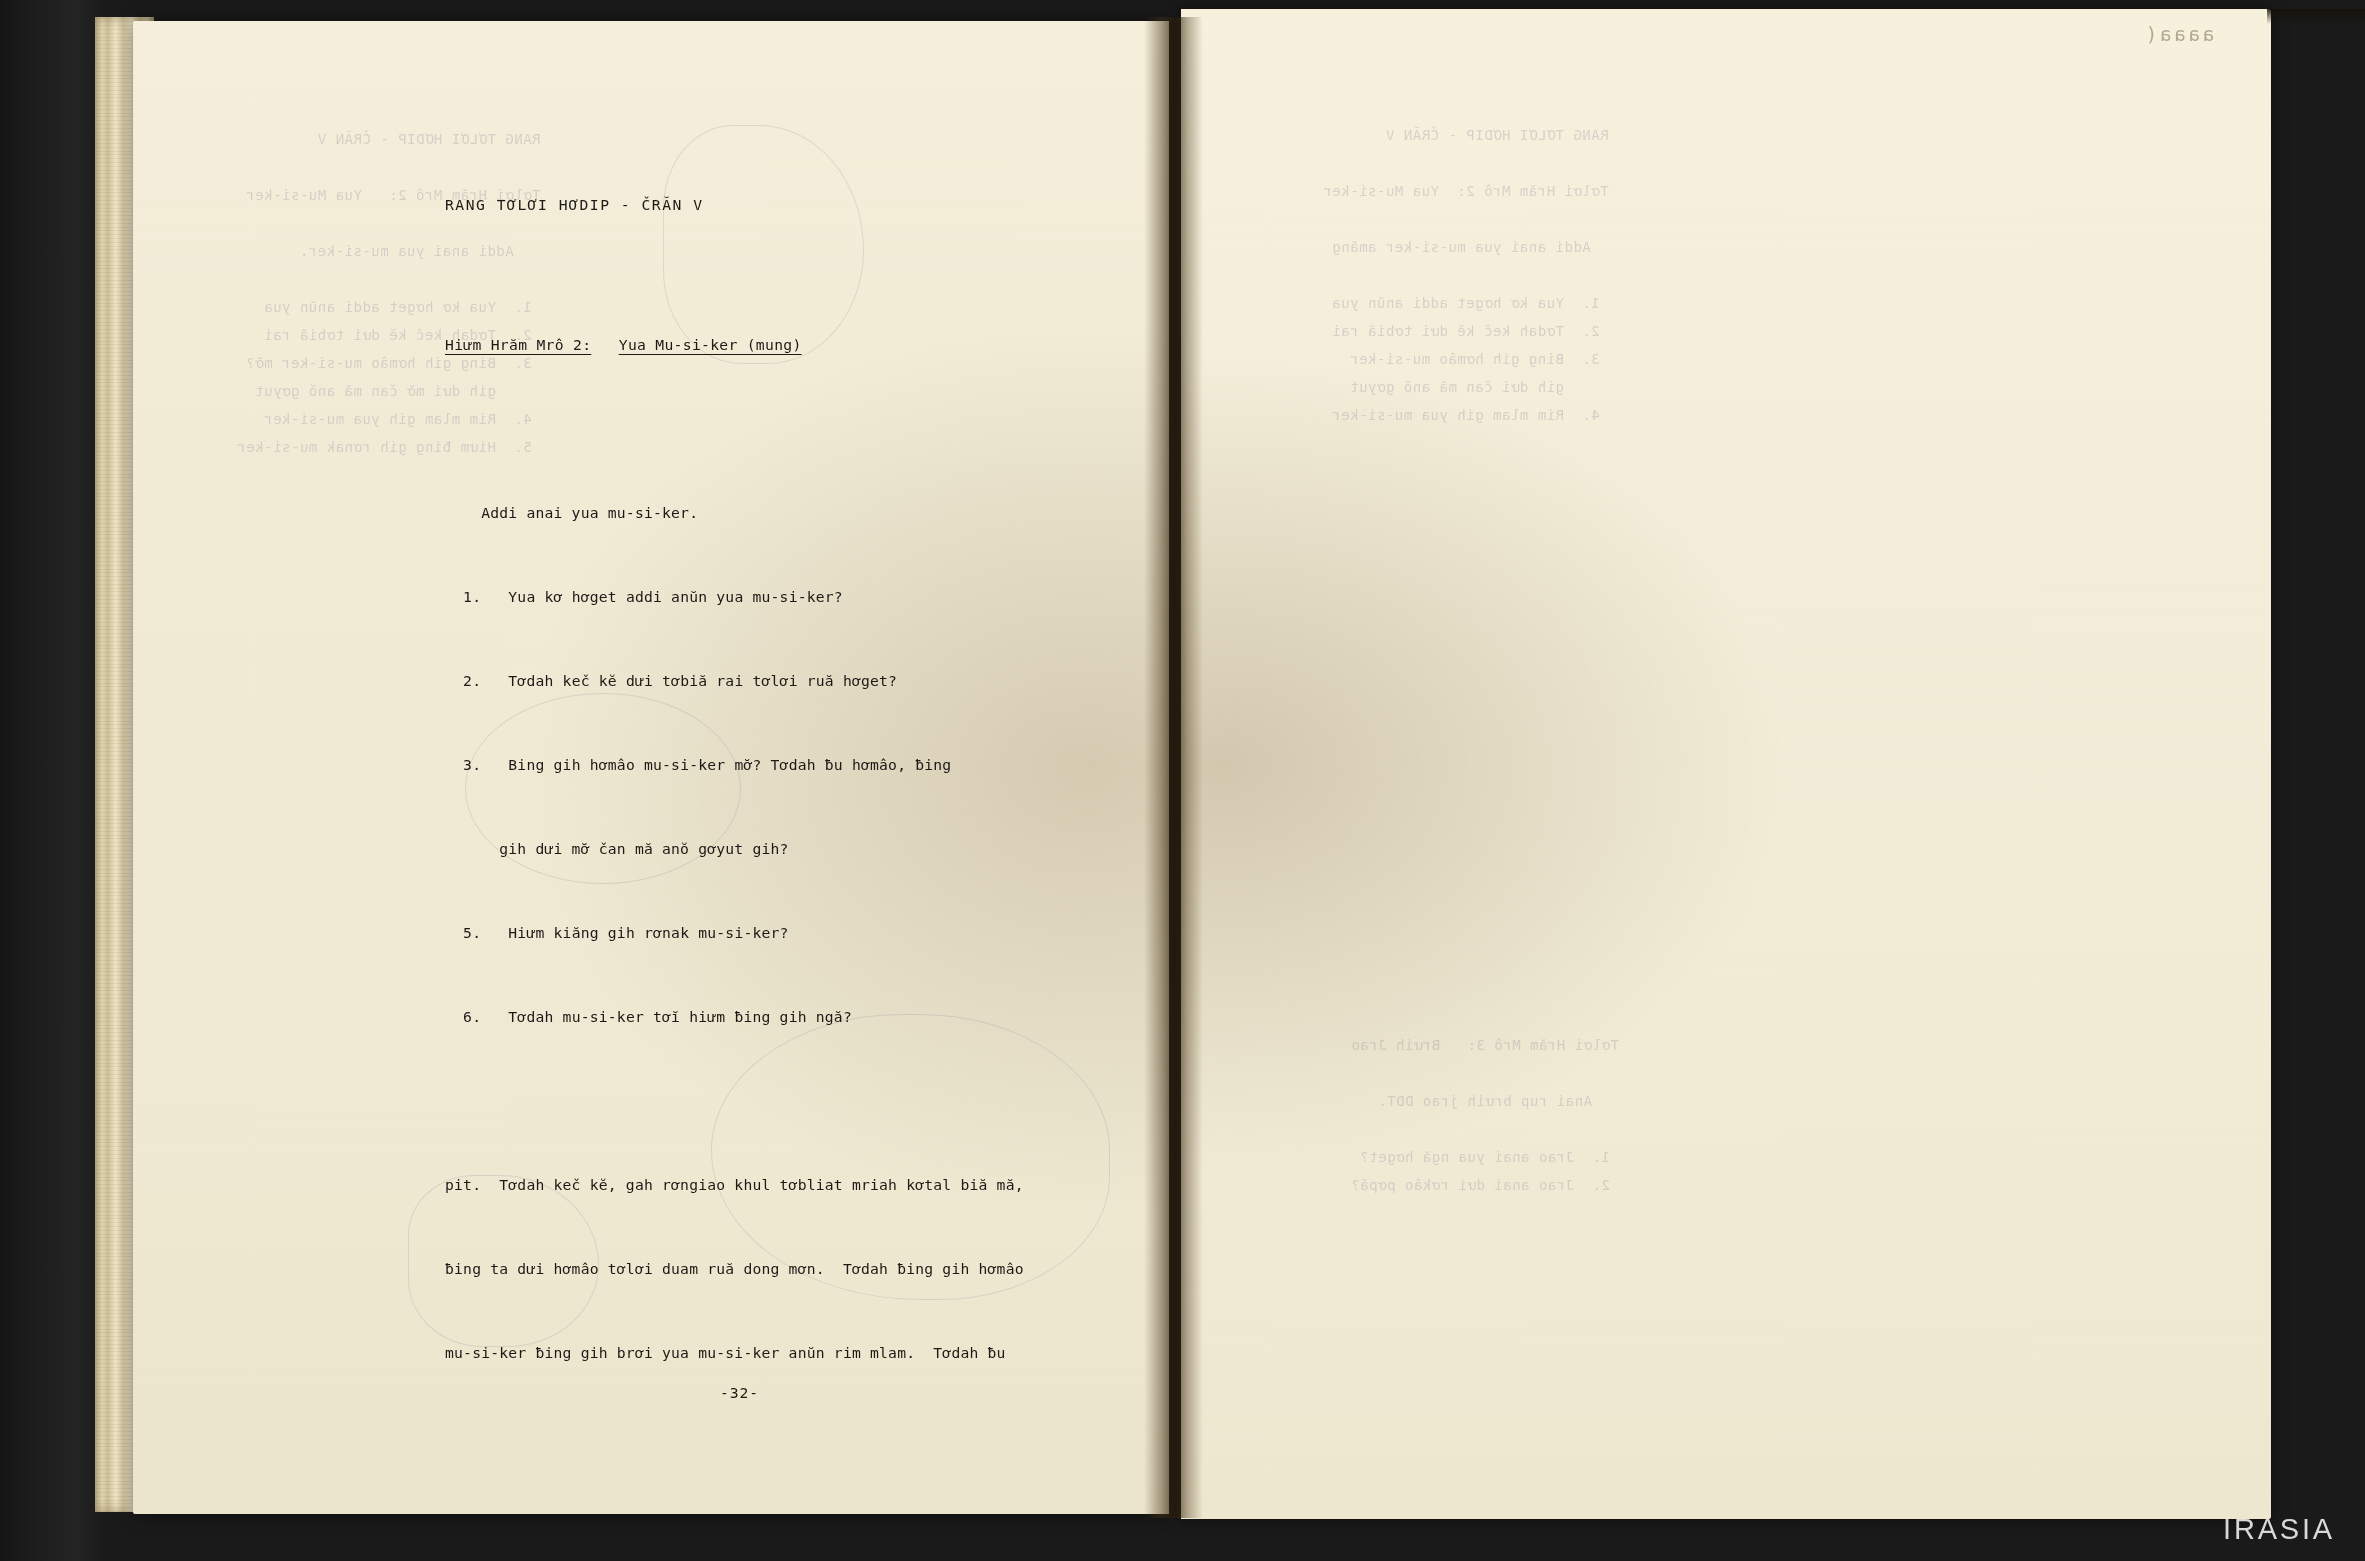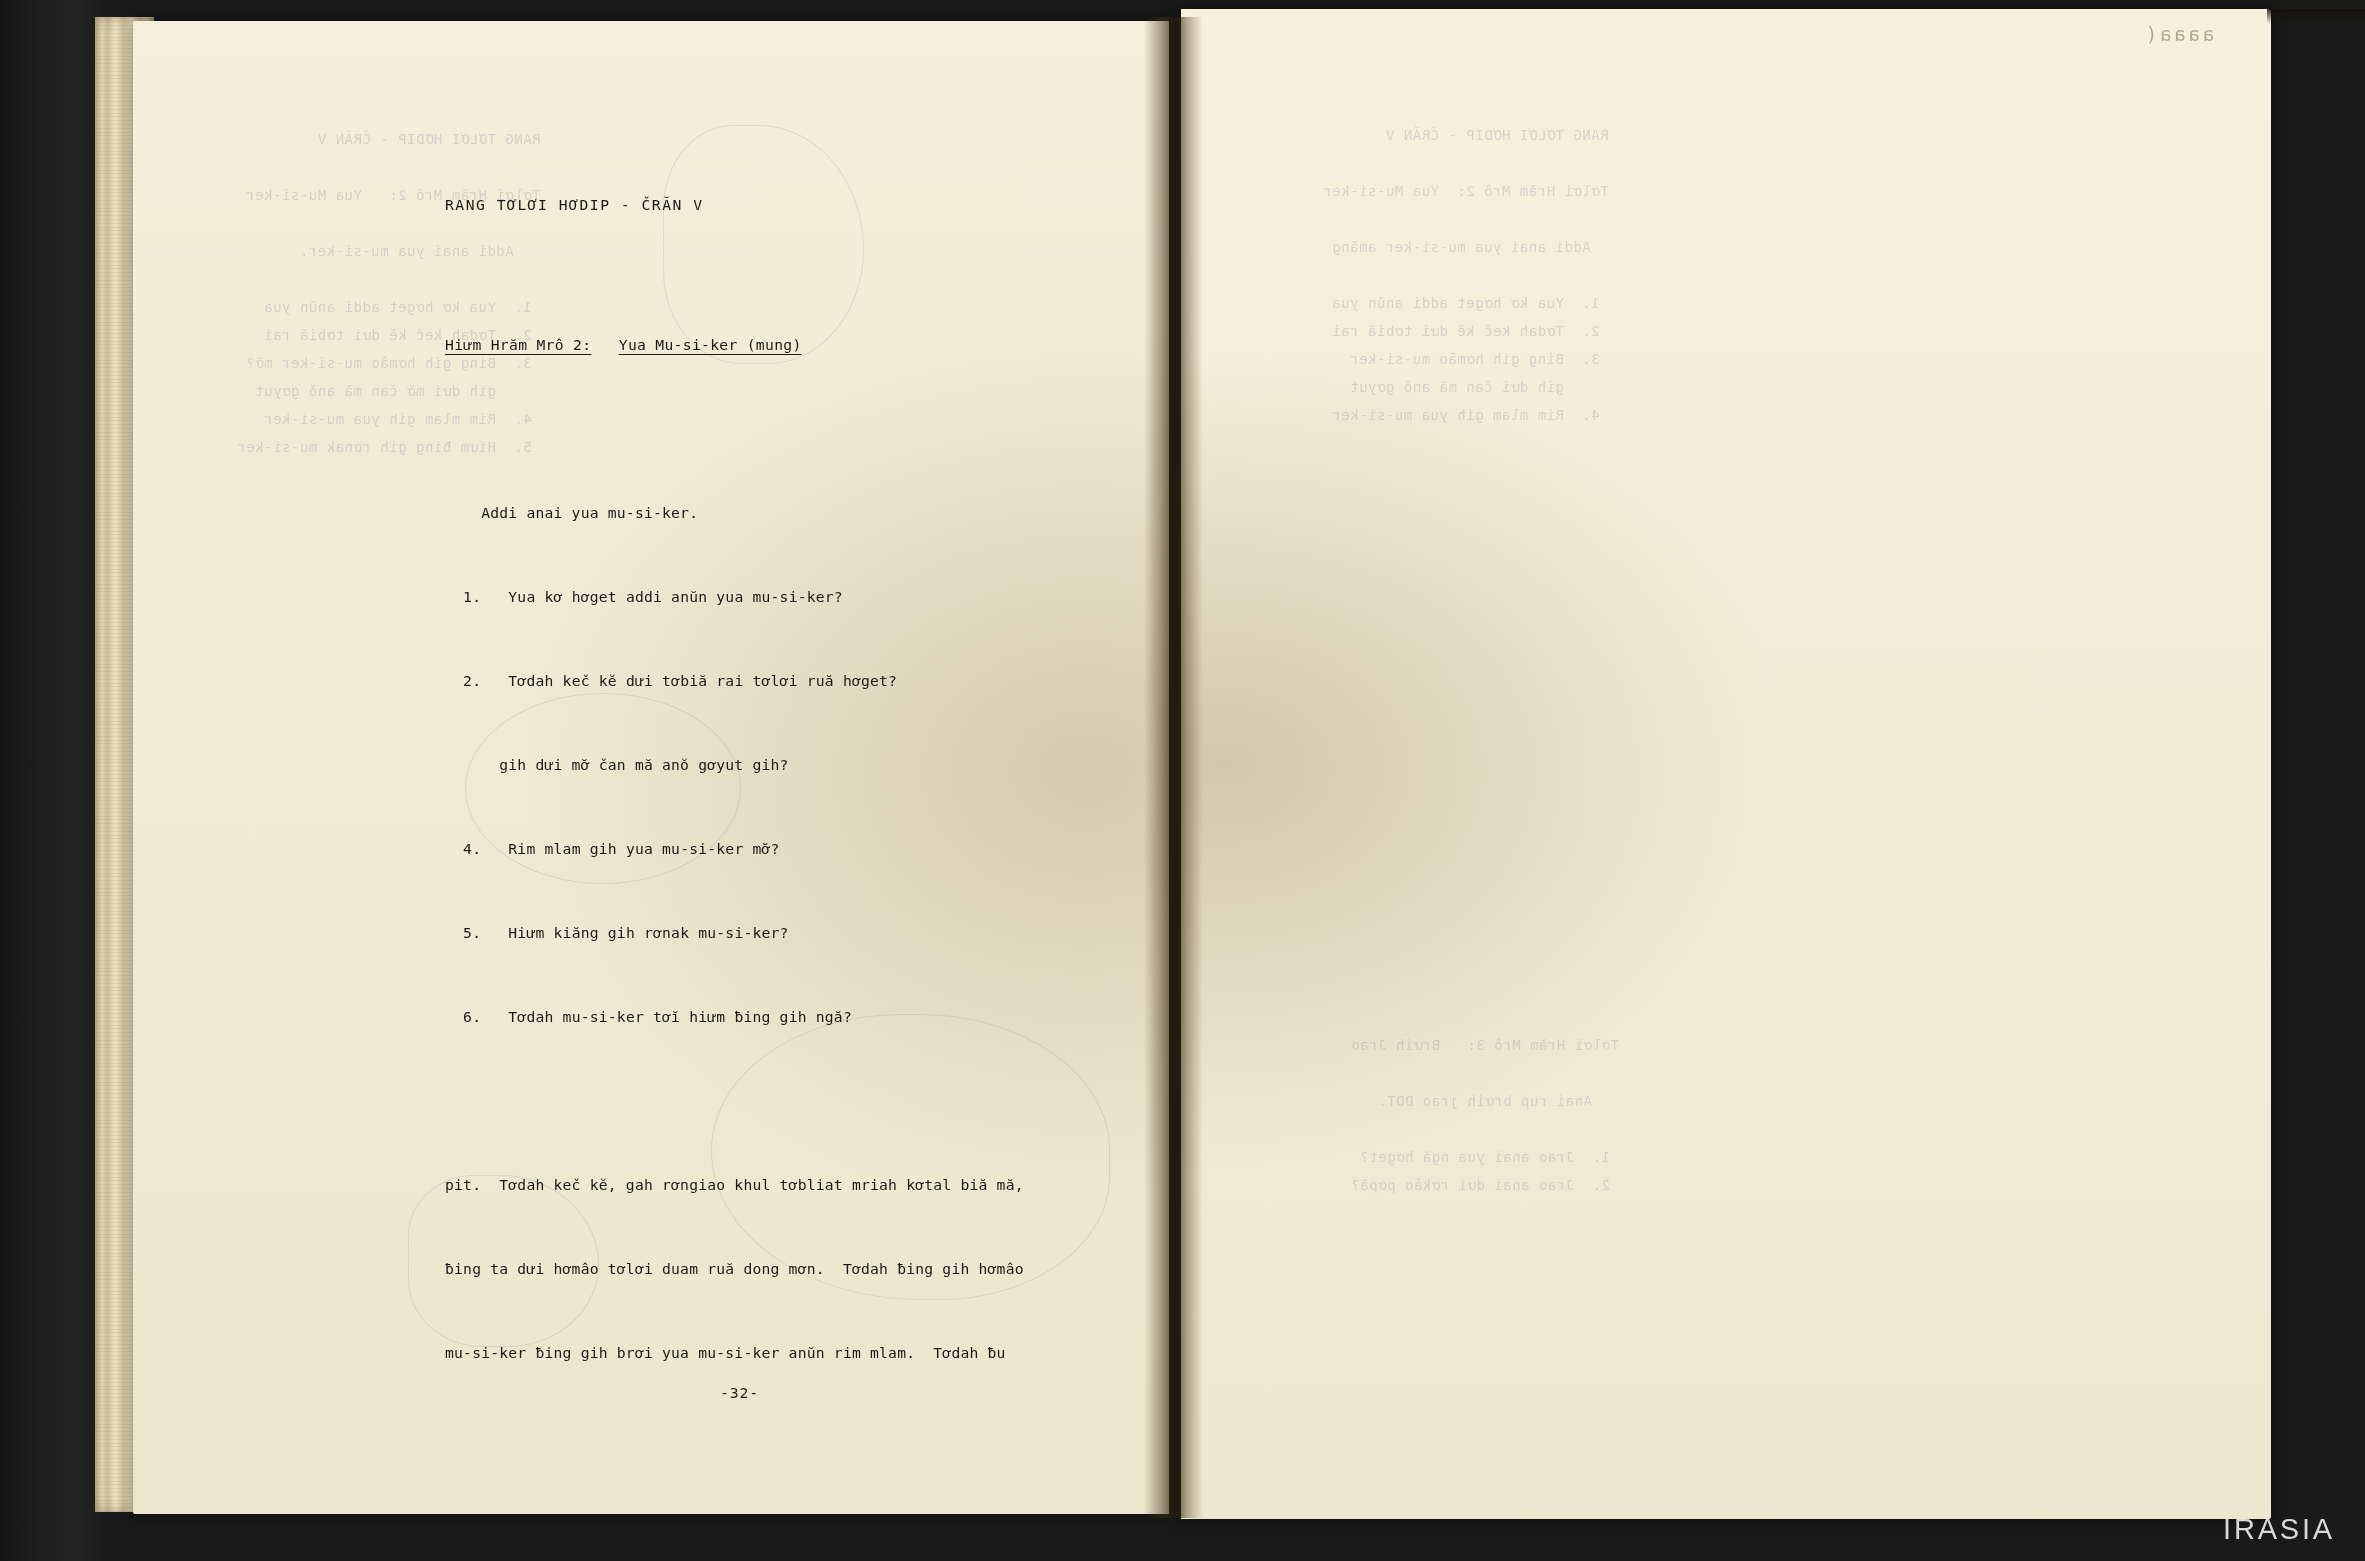--- a/index.html
+++ b/index.html
@@ -221,22 +221,22 @@
 </div>
 
       <div class="typed typed-left">
         <div class="run-head">RANG TƠLƠI HƠDIP - ČRĂN V</div>
 
         <div class="sec-head"><span class="u">Hiưm Hrăm Mrô 2:</span>   <span class="u">Yua Mu-si-ker (mung)</span></div>
         <div class="blank"></div>
         <div class="para">    <span>Addi anai yua mu-si-ker.</span></div>
         <div class="para">  <span>1.</span>   <span>Yua kơ hơget addi anŭn yua mu-si-ker?</span></div>
         <div class="para">  <span>2.</span>   <span>Tơdah keč kĕ dưi tơbiă rai tơlơi ruă hơget?</span></div>
+        <div class="para">  <span>3.</span>   <span>Bing gih hơmâo mu-si-ker mơ̆? Tơdah ƀu hơmâo, ƀing</span></div>
         <div class="para">      <span>gih dưi mơ̆ čan mă anŏ gơyut gih?</span></div>
-        <div class="para">  <span>4.</span>   <span>Rim mlam gih yua mu-si-ker mơ̆?</span></div>
         <div class="para">  <span>5.</span>   <span>Hiưm kiăng gih rơnak mu-si-ker?</span></div>
         <div class="para">  <span>6.</span>   <span>Tơdah mu-si-ker tơĭ hiưm ƀing gih ngă?</span></div>
         <div class="blank"></div>
         <div class="para"><span>pit.  Tơdah keč kĕ, gah rơngiao khul tơbliat mriah kơtal biă mă,</span></div>
         <div class="para"><span>ƀing ta dưi hơmâo tơlơi duam ruă dong mơn.  Tơdah ƀing gih hơmâo</span></div>
         <div class="para"><span>mu-si-ker ƀing gih brơi yua mu-si-ker anŭn rim mlam.  Tơdah ƀu</span></div>
         
         
         
         

